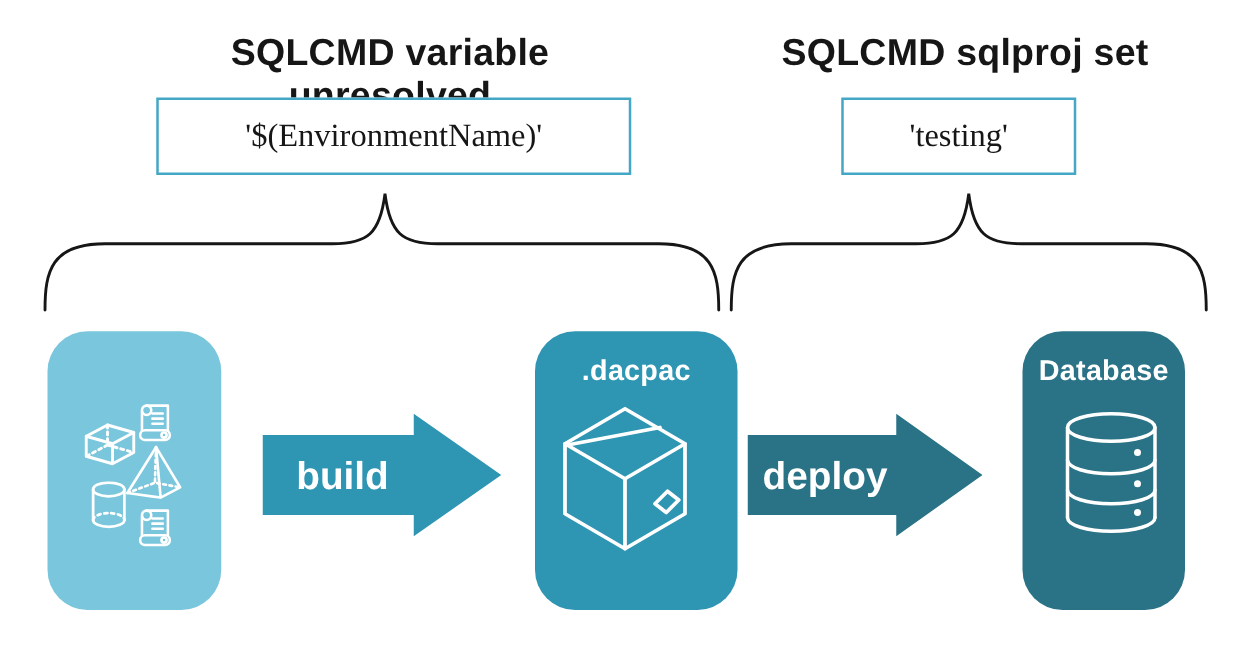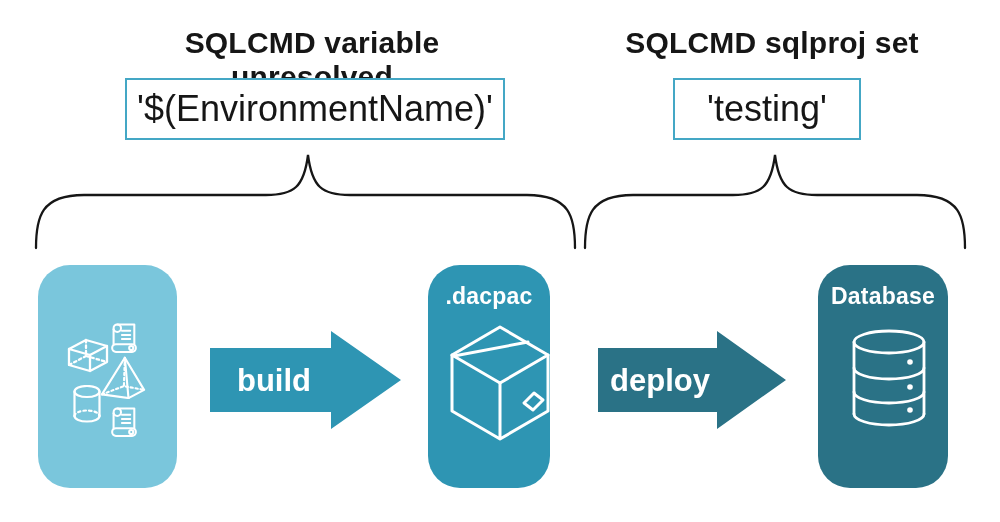--- a/index.html
+++ b/index.html
@@ -11,29 +11,29 @@
            font-size:30px;font-weight:bold;color:#161616;letter-spacing:.2px;}
   .heading-left{left:112px;}
   .heading-right{left:572px;}
 
   
   .code-box{position:absolute;top:78px;height:62px;border:2px solid #44a7c5;
             background:#ffffff;display:flex;align-items:center;justify-content:center;
             box-sizing:border-box;}
   .code-box-left{left:125px;width:380px;}
   .code-box-right{left:673px;width:188px;}
-  .code-text{font-family:Liberation Sans, sans-serif;font-size:36px;color:#161616;white-space:pre;}
+  .code-text{font-family:Liberation Serif, serif;font-size:26px;color:#161616;white-space:pre;}
 
   
   .braces{position:absolute;left:0;top:145px;width:1000px;height:115px;}
 
   
   .card{position:absolute;top:265px;height:223px;border-radius:32px;}
   .card-sqlproj{left:38px;width:139px;background:#7ac6dc;}
-  .card-dacpac{left:428px;width:122px;background:#2e95b3;}
+  .card-dacpac{left:428px;width:162px;background:#2e95b3;}
   .card-database{left:818px;width:130px;background:#2a7286;}
   .card-label{position:absolute;top:18px;left:0;width:100%;text-align:center;
               color:#ffffff;font-size:23px;font-weight:bold;letter-spacing:.2px;}
   .icon{position:absolute;display:block;}
 
   
   .arrow{position:absolute;top:331px;}
   .arrow-build{left:210px;width:191px;height:98px;}
   .arrow-deploy{left:598px;width:188px;height:98px;}
   .arrow-text{fill:#ffffff;font-family:"Liberation Sans",sans-serif;

